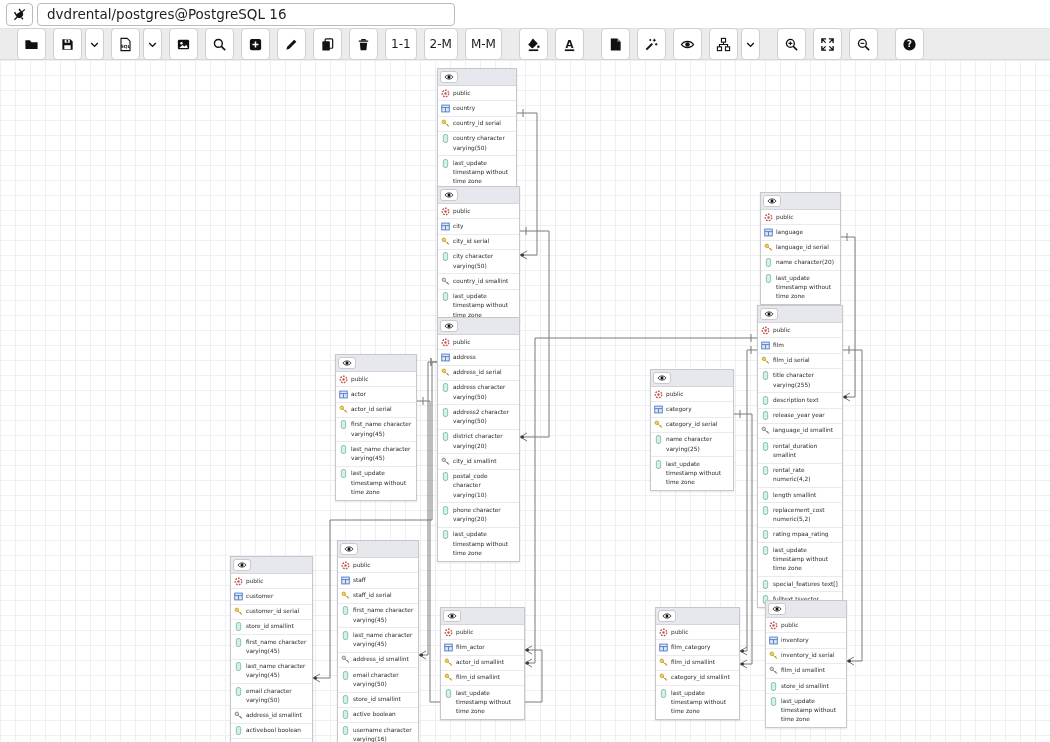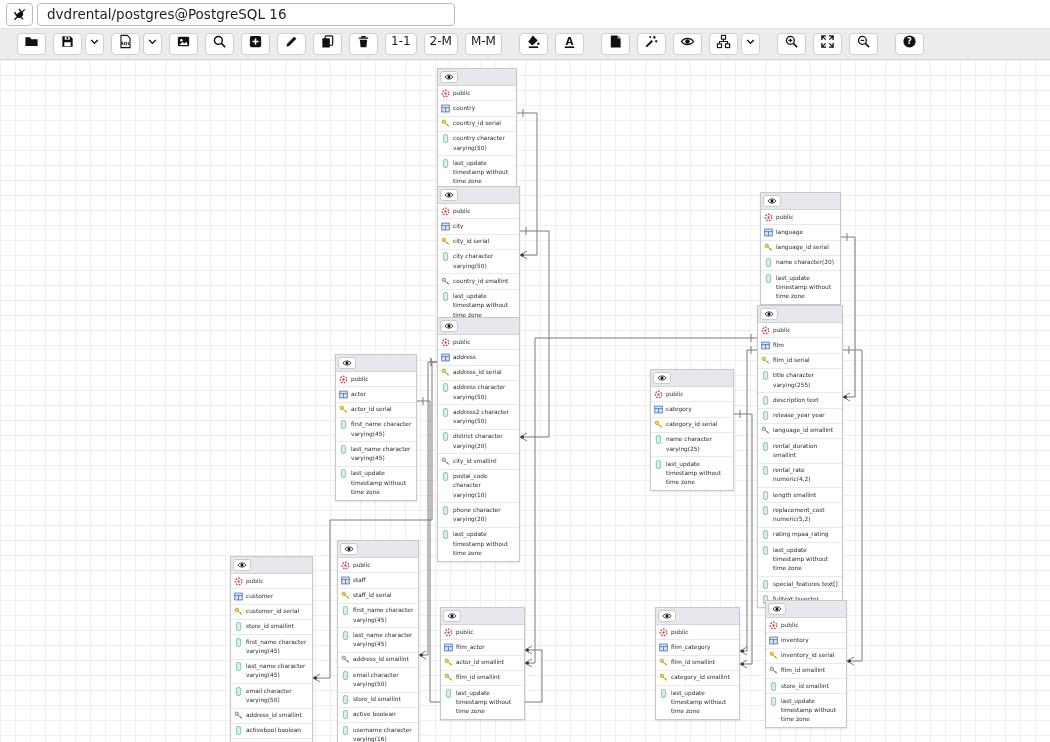--- a/index.html
+++ b/index.html
@@ -11,22 +11,22 @@
   .topbar{height:28px;background:#fff;display:flex;align-items:center;padding:2px 6px}
   .conn-btn{width:27px;height:23px;border:1px solid #b9bcbe;border-radius:4px;
             display:flex;align-items:center;justify-content:center;background:#fff}
   .conn-btn svg{width:15px;height:15px}
   .conn-input{width:418px;height:23px;border:1px solid #b9bcbe;border-radius:4px;margin-left:4px;
               display:flex;align-items:center;padding:0 9px;font-size:13.5px;color:#1f1f1f;background:#fff}
 
   
   .toolbar{height:32px;background:#ececec;border-top:1px solid #e3e3e3;border-bottom:1px solid #d9d9d9;
            display:flex;align-items:center;padding:0 10px}
-  .tbtn{height:22px;min-width:29px;background:#fff;border:1px solid #cfcfcf;border-radius:4px;
-        display:flex;justify-content:center;margin-left:7px;padding:0 3px;cursor:pointer}
+  .tbtn{height:32px;min-width:29px;background:#fff;border:1px solid #cfcfcf;border-radius:4px;
+        display:flex;align-items:center;justify-content:center;margin-left:7px;padding:0 3px;cursor:pointer}
   .tbtn.narrow{min-width:15px;margin-left:3px;padding:0 1px}
   .tbtn.gap2{margin-left:17px}
   .tbtn svg{width:15px;height:15px;display:block}
   .tbtn .lbl{font-size:12px;color:#1b1b1b;padding:0 2px;white-space:nowrap}
 
   
   #canvas{position:absolute;left:0;top:60px;width:1050px;height:682px;overflow:hidden;background:#fff;
     background-image:linear-gradient(to right,#edeff2 1px,transparent 1px),
                      linear-gradient(to bottom,#edeff2 1px,transparent 1px);
     background-size:15px 15px}

